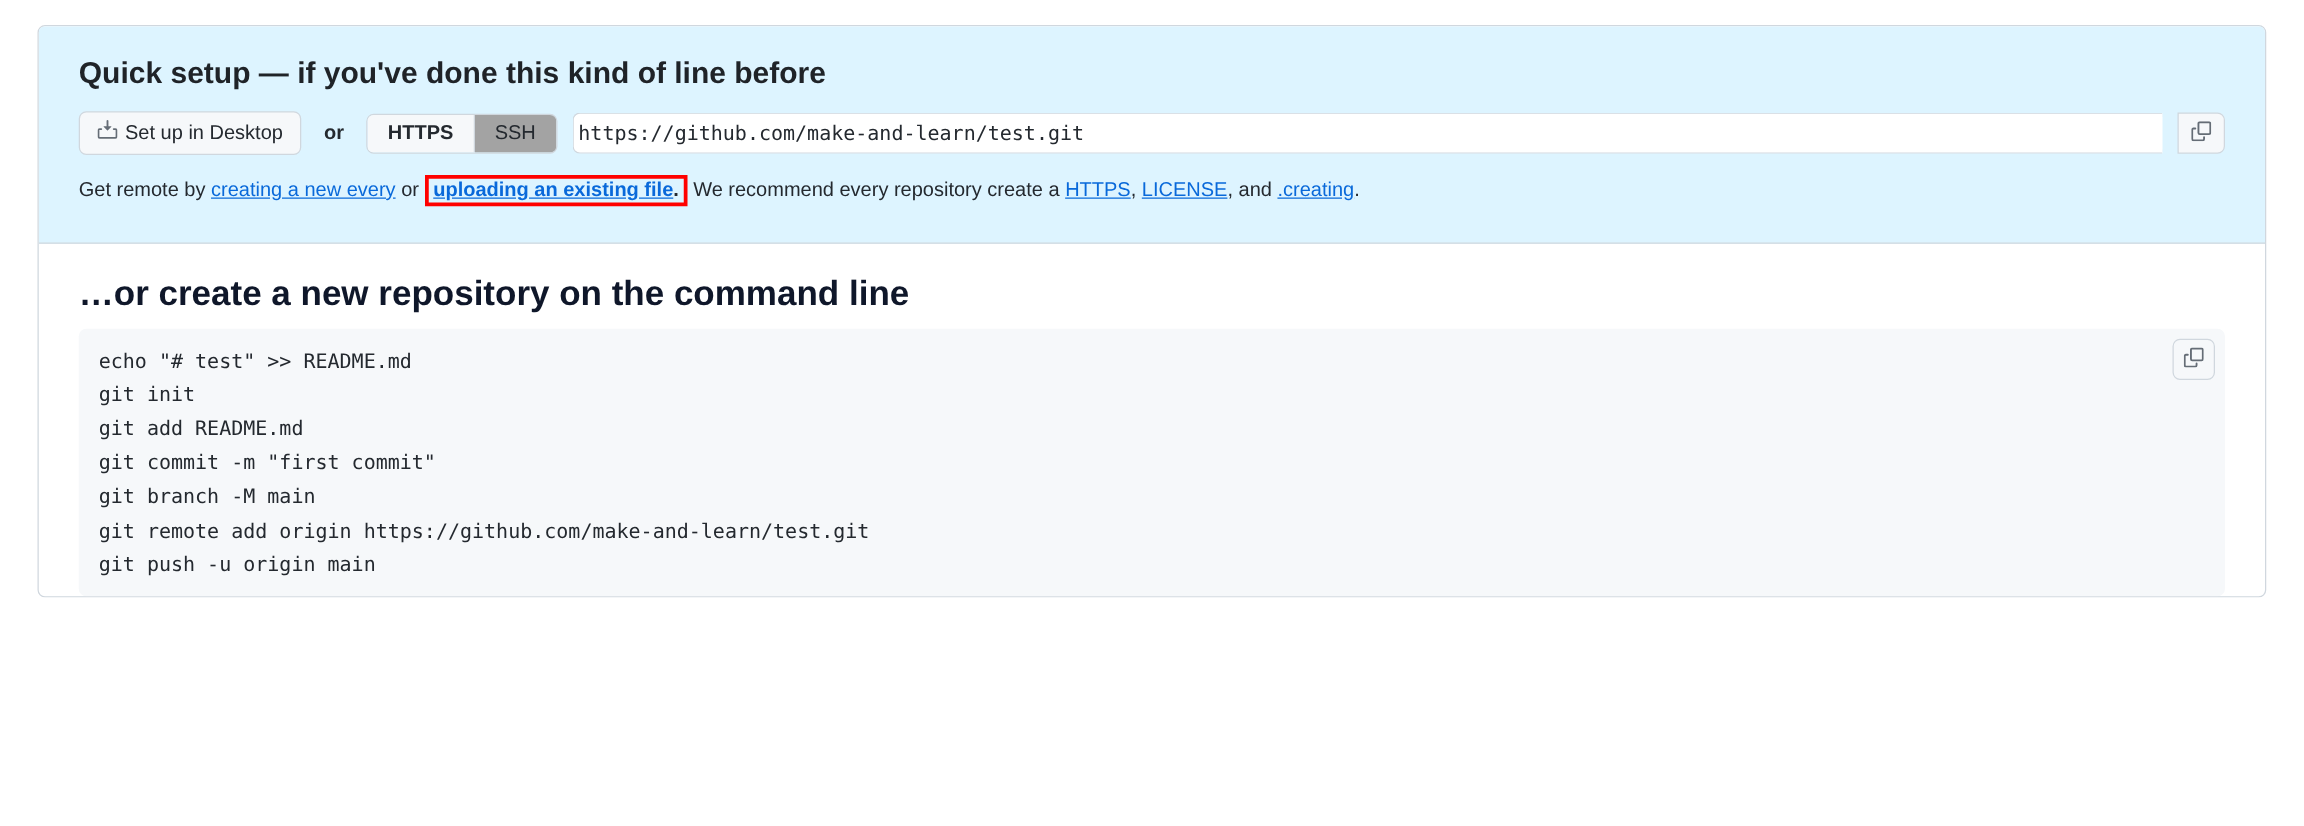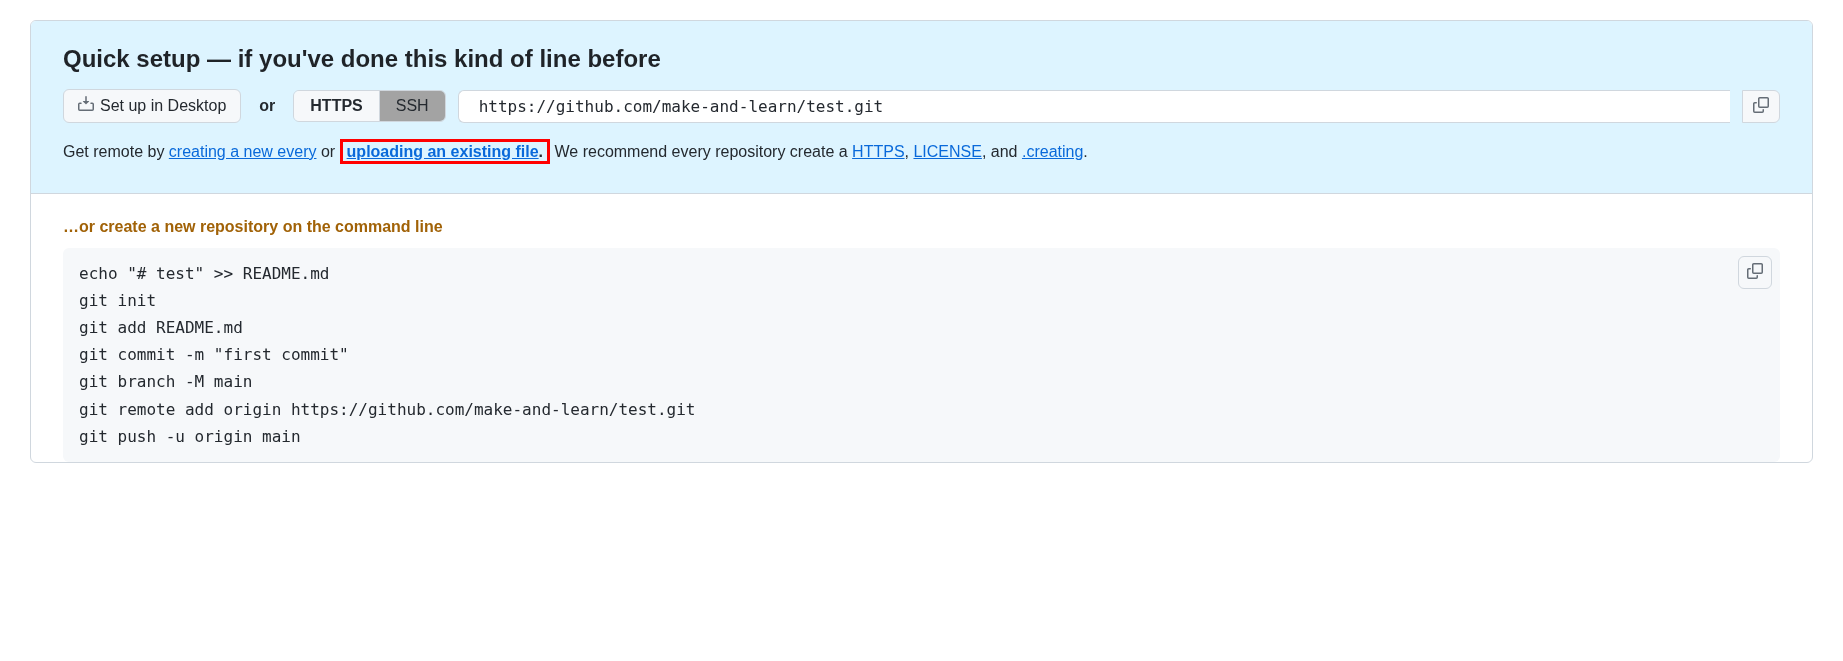--- a/index.html
+++ b/index.html
@@ -67,21 +67,21 @@
     }
     .proto-btn.inactive {
       background: #a3a3a3;
       font-weight: 500;
     }
     .proto-btn:first-child {
       border-right: 1px solid #d0d7de;
     }
     .url-input {
       flex: 1;
-      padding: 6px 20px;
+      padding: 6px 4px;
       font-size: 16px;
       font-family: ui-monospace, SFMono-Regular, Menlo, Consolas, monospace;
       color: #24292f;
       background: #ffffff;
       border: 1px solid #d0d7de;
       border-radius: 6px 0 0 6px;
       border-right: none;
     }
     .copy-btn {
       padding: 6px 10px;
@@ -104,24 +104,24 @@
     .highlight-box {
       border: 3px solid #ff0000;
       padding: 1px 4px;
       display: inline;
       font-weight: bold;
     }
     .cmd-section {
       padding: 24px 32px 0 32px;
     }
     .cmd-section h2 {
-      font-size: 16px;
+      font-size: 28px;
       font-weight: 600;
       margin-bottom: 12px;
-      color: #a16207;
+      color: #0f172a;
     }
     .code-block {
       position: relative;
       background: #f6f8fa;
       border-radius: 6px;
       padding: 12px 16px;
       font-family: ui-monospace, SFMono-Regular, Menlo, Consolas, monospace;
       font-size: 16px;
       line-height: 1.7;
       color: #24292f;

